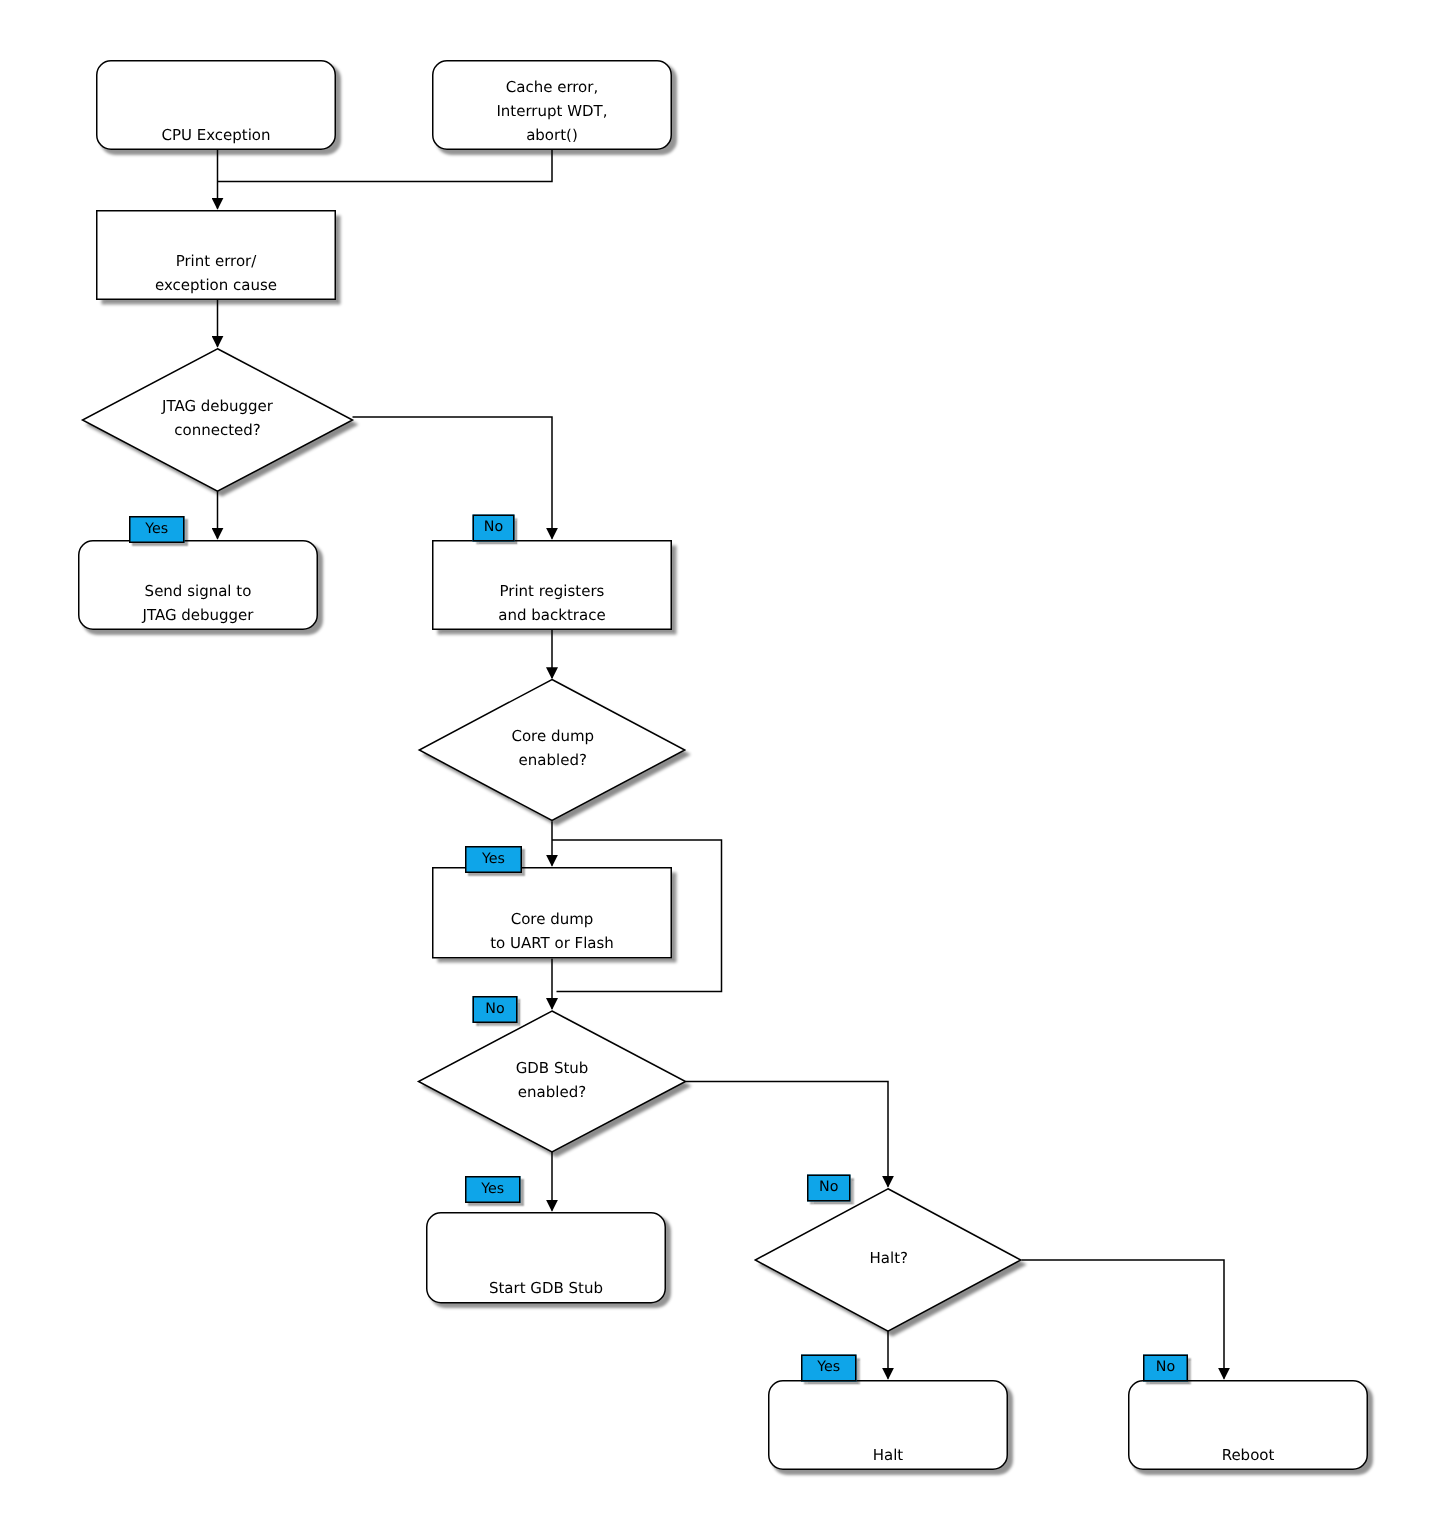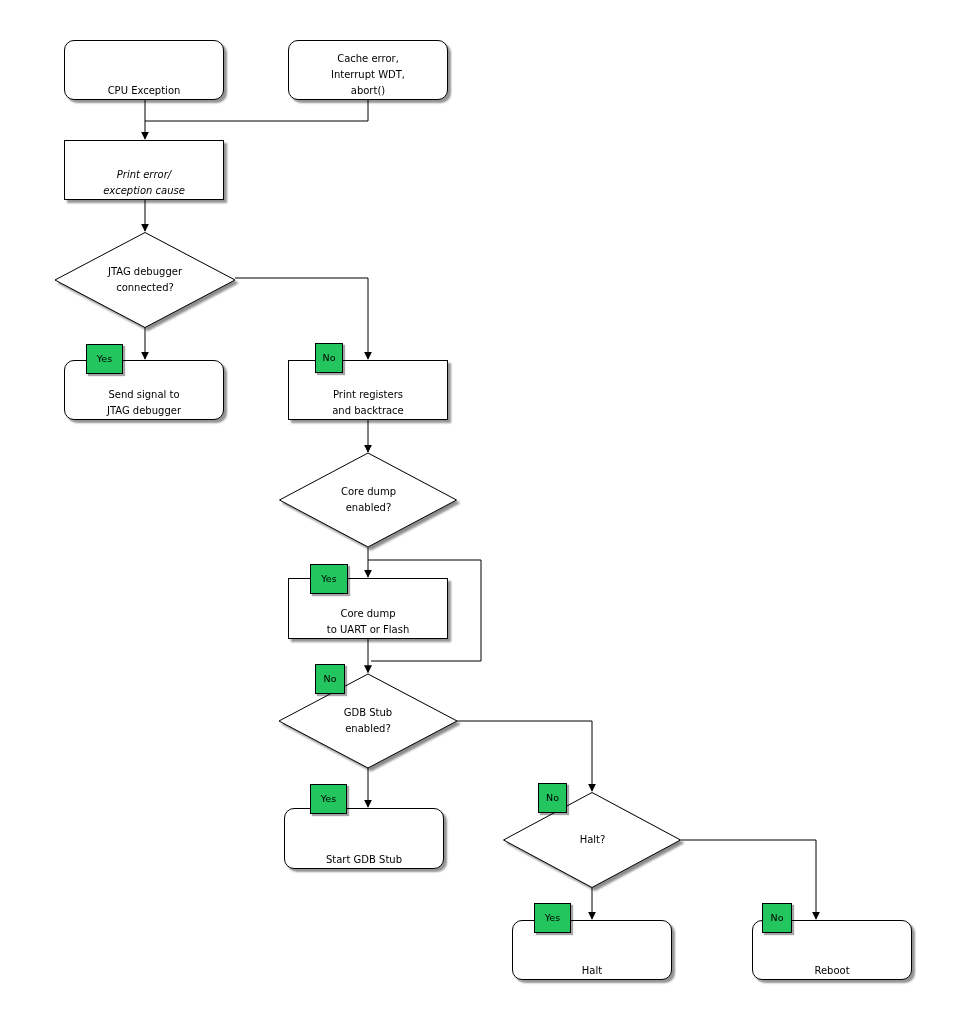--- a/index.html
+++ b/index.html
@@ -19,22 +19,22 @@
   }
   .node.rounded { border-radius:10px; }
   .label-text { white-space:pre-line; }
   .diamond-label {
     position:absolute; box-sizing:border-box;
     display:flex; align-items:center; justify-content:center;
     text-align:center; font-size:10px; line-height:16px;
     background:transparent; border:none; pointer-events:none;
   }
   .edge-label {
-    position:absolute; box-sizing:border-box; height:30px;
-    background:#22c55e; border:1px solid #000;
+    position:absolute; box-sizing:border-box; height:18px;
+    background:#0ea5e9; border:1px solid #000;
     display:flex; align-items:center; justify-content:center;
     font-size:9.5px; line-height:12px; text-align:center;
     box-shadow:2px 2px 1px rgba(0,0,0,0.35);
   }
 </style>
 </head>
 <body>
 
 <div class="canvas">
 
@@ -75,26 +75,26 @@
   <div class="node rounded" style="left:64px; top:40px; width:160px; height:60px;">
     <span class="label-text">CPU Exception</span>
   </div>
 
   <div class="node rounded" style="left:288px; top:40px; width:160px; height:60px;">
     <span class="label-text">Cache error,
 Interrupt WDT,
 abort()</span>
   </div>
 
-  <div class="node" style="left:64px; top:140px; width:160px; height:60px;font-style:italic;">
+  <div class="node" style="left:64px; top:140px; width:160px; height:60px;">
     <span class="label-text">Print error/
 exception cause</span>
   </div>
 
-  <div class="node rounded" style="left:64px; top:360px; width:160px; height:60px;">
+  <div class="node rounded" style="left:52px; top:360px; width:160px; height:60px;">
     <span class="label-text">Send signal to
 JTAG debugger</span>
   </div>
 
   <div class="node" style="left:288px; top:360px; width:160px; height:60px;">
     <span class="label-text">Print registers
 and backtrace</span>
   </div>
 
   <div class="node" style="left:288px; top:578px; width:160px; height:61px;">

